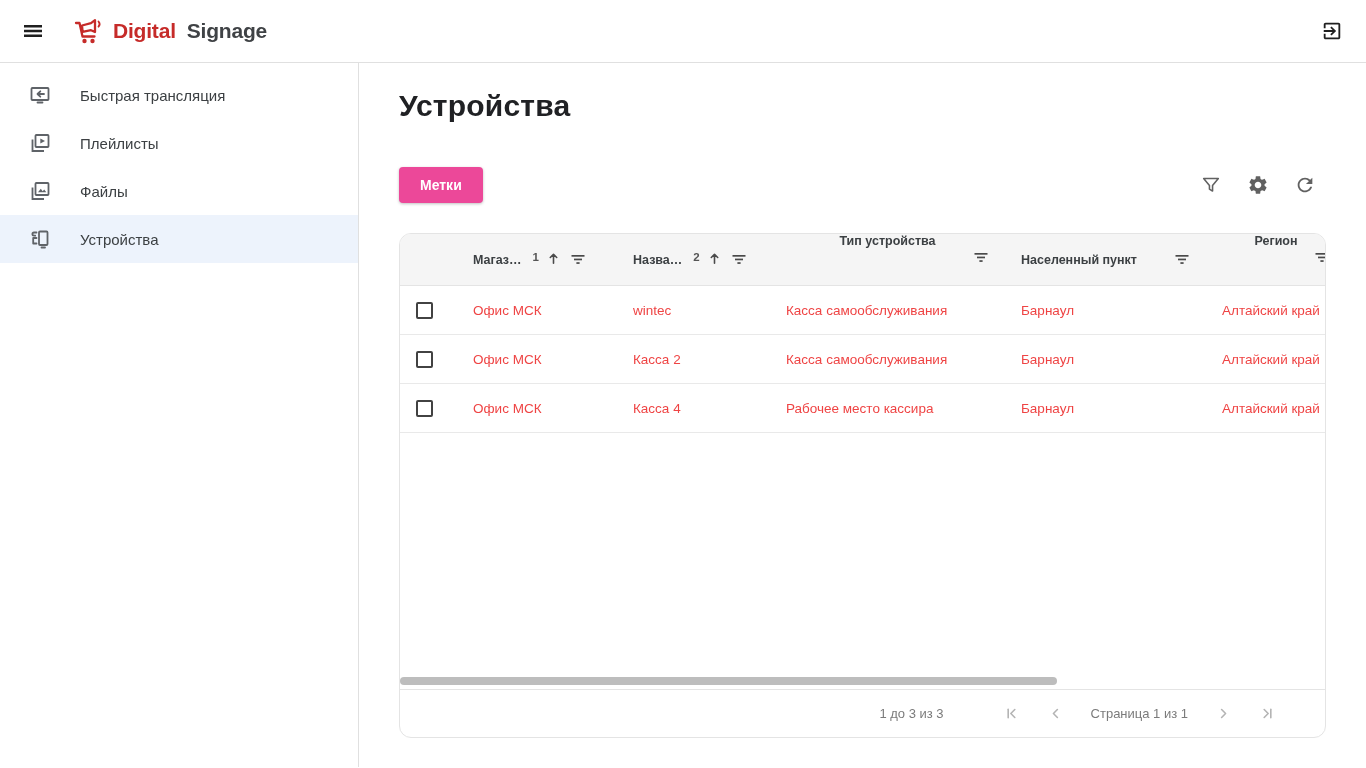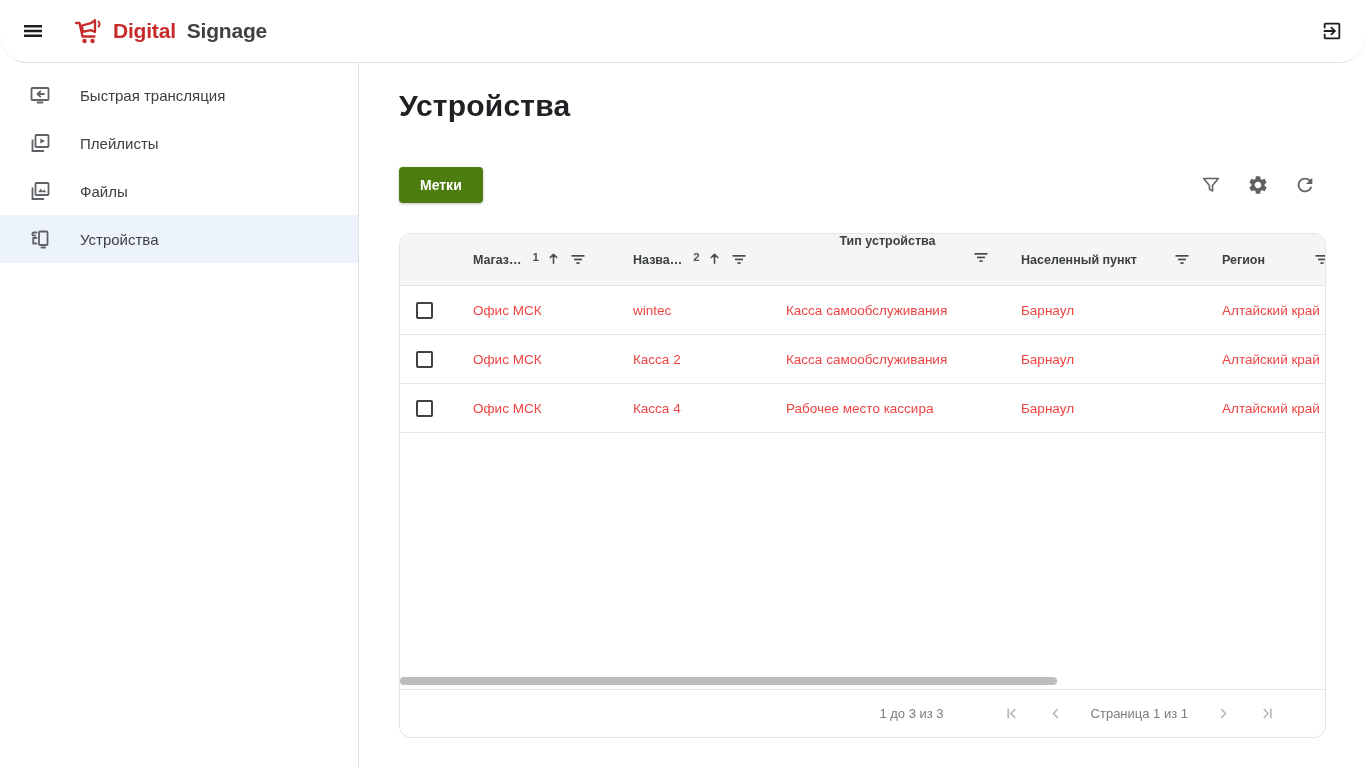--- a/index.html
+++ b/index.html
@@ -1,41 +1,41 @@
 <!DOCTYPE html>
 <html><head>
 <meta charset="utf-8">
 <style>
   * { margin:0; padding:0; box-sizing:border-box; }
   html,body { width:1366px; height:768px; overflow:hidden; background:#fff;
               font-family:"Liberation Sans", sans-serif; }
 
   
-  .topbar { height:63px; border-bottom:1px solid #e0e0e0; display:flex; align-items:center; background:#fff;border-radius:27px; }
+  .topbar { height:63px; border-bottom:1px solid #e0e0e0; display:flex; align-items:center; background:#fff; }
   .hamburger { margin-left:21px; width:24px; height:24px; cursor:pointer; display:flex; align-items:center; justify-content:center; }
   .brand { margin-left:25px; display:flex; align-items:center; gap:7px; }
   .brand-text { font-size:21px; font-weight:700; letter-spacing:-0.2px; }
   .brand-red { color:#c62b29; }
   .brand-dark { color:#3f4245; margin-left:4px; }
   .logout { margin-left:auto; margin-right:23px; width:22px; height:22px; cursor:pointer; }
 
   
   .layout { display:flex; height:704px; }
   .sidebar { width:359px; flex:none; border-right:1px solid #e0e0e0; padding-top:8px; background:#fff; }
   .nav-item { height:48px; display:flex; align-items:center; padding-left:28px; gap:28px;
               font-size:15px; color:#3c4043; cursor:pointer; }
   .nav-item.active { background:#edf3fc; }
   .nav-icon { width:24px; height:24px; flex:none; }
 
   .main { flex:1; padding-left:40px; }
   .page-title { margin-top:26px; font-size:30px; font-weight:700; color:#202124; letter-spacing:.2px; }
 
   
   .toolbar { margin-top:44px; width:927px; display:flex; align-items:center; }
-  .btn-tags { background:#4d7c0f; color:#fff; font-weight:700; font-size:14px; border:none;
+  .btn-tags { background:#ec4899; color:#fff; font-weight:700; font-size:14px; border:none;
               border-radius:4px; height:36px; padding:0 21px; cursor:pointer;
               font-family:"Liberation Sans", sans-serif; box-shadow:0 1px 3px rgba(0,0,0,.25); }
   .toolbar-icons { margin-left:auto; display:flex; align-items:center; gap:25px; padding-right:10px; }
   .tb-icon { width:22px; height:22px; cursor:pointer; }
 
   
   .grid-card { margin-top:30px; width:927px; height:505px; border:1px solid #e4e4e4; border-radius:12px;
                display:flex; flex-direction:column; overflow:hidden; background:#fff; }
   .grid-header { height:52px; flex:none; background:#f5f5f5; display:flex; border-bottom:1px solid #e4e4e4; overflow:hidden; }
   .hcell { display:flex; align-items:center; padding:0 16px; font-size:12.5px; font-weight:700;
@@ -43,21 +43,21 @@
   .sort-num { font-size:11.5px; font-weight:700; color:#555; margin-left:11px; position:relative; top:-3px; }
   .sort-arrow { margin-left:7px; flex:none; }
   .flt-inline { margin-left:9px; flex:none; cursor:pointer; }
   .flt-right  { margin-left:auto; flex:none; cursor:pointer; }
 
   .col-cb { width:57px; }
   .col-1 { width:160px; }
   .col-2 { width:153px; }
   .col-3 { width:235px;flex-direction:column; }
   .col-4 { width:201px; }
-  .col-5 { width:140px; }
+  .col-5 { width:140px;flex-direction:column; }
 
   .row { height:49px; flex:none; display:flex; align-items:center; border-bottom:1px solid #e9e9e9; overflow:hidden; }
   .cell { padding:0 16px; font-size:13.5px; color:#ef4444; white-space:nowrap; overflow:hidden; flex:none; }
   .cb-cell { width:57px; flex:none; display:flex; align-items:center; padding-left:16px; }
   .checkbox { width:17px; height:17px; border:2px solid #424242; border-radius:2px; background:#fff; cursor:pointer; }
 
   .grid-empty { flex:1; }
   .hscroll { height:8px; flex:none; position:relative; margin-bottom:4px; }
   .hscroll-thumb { position:absolute; left:0; top:0; height:8px; width:657px; background:#bdbdbd; border-radius:4px; cursor:pointer; }
 

